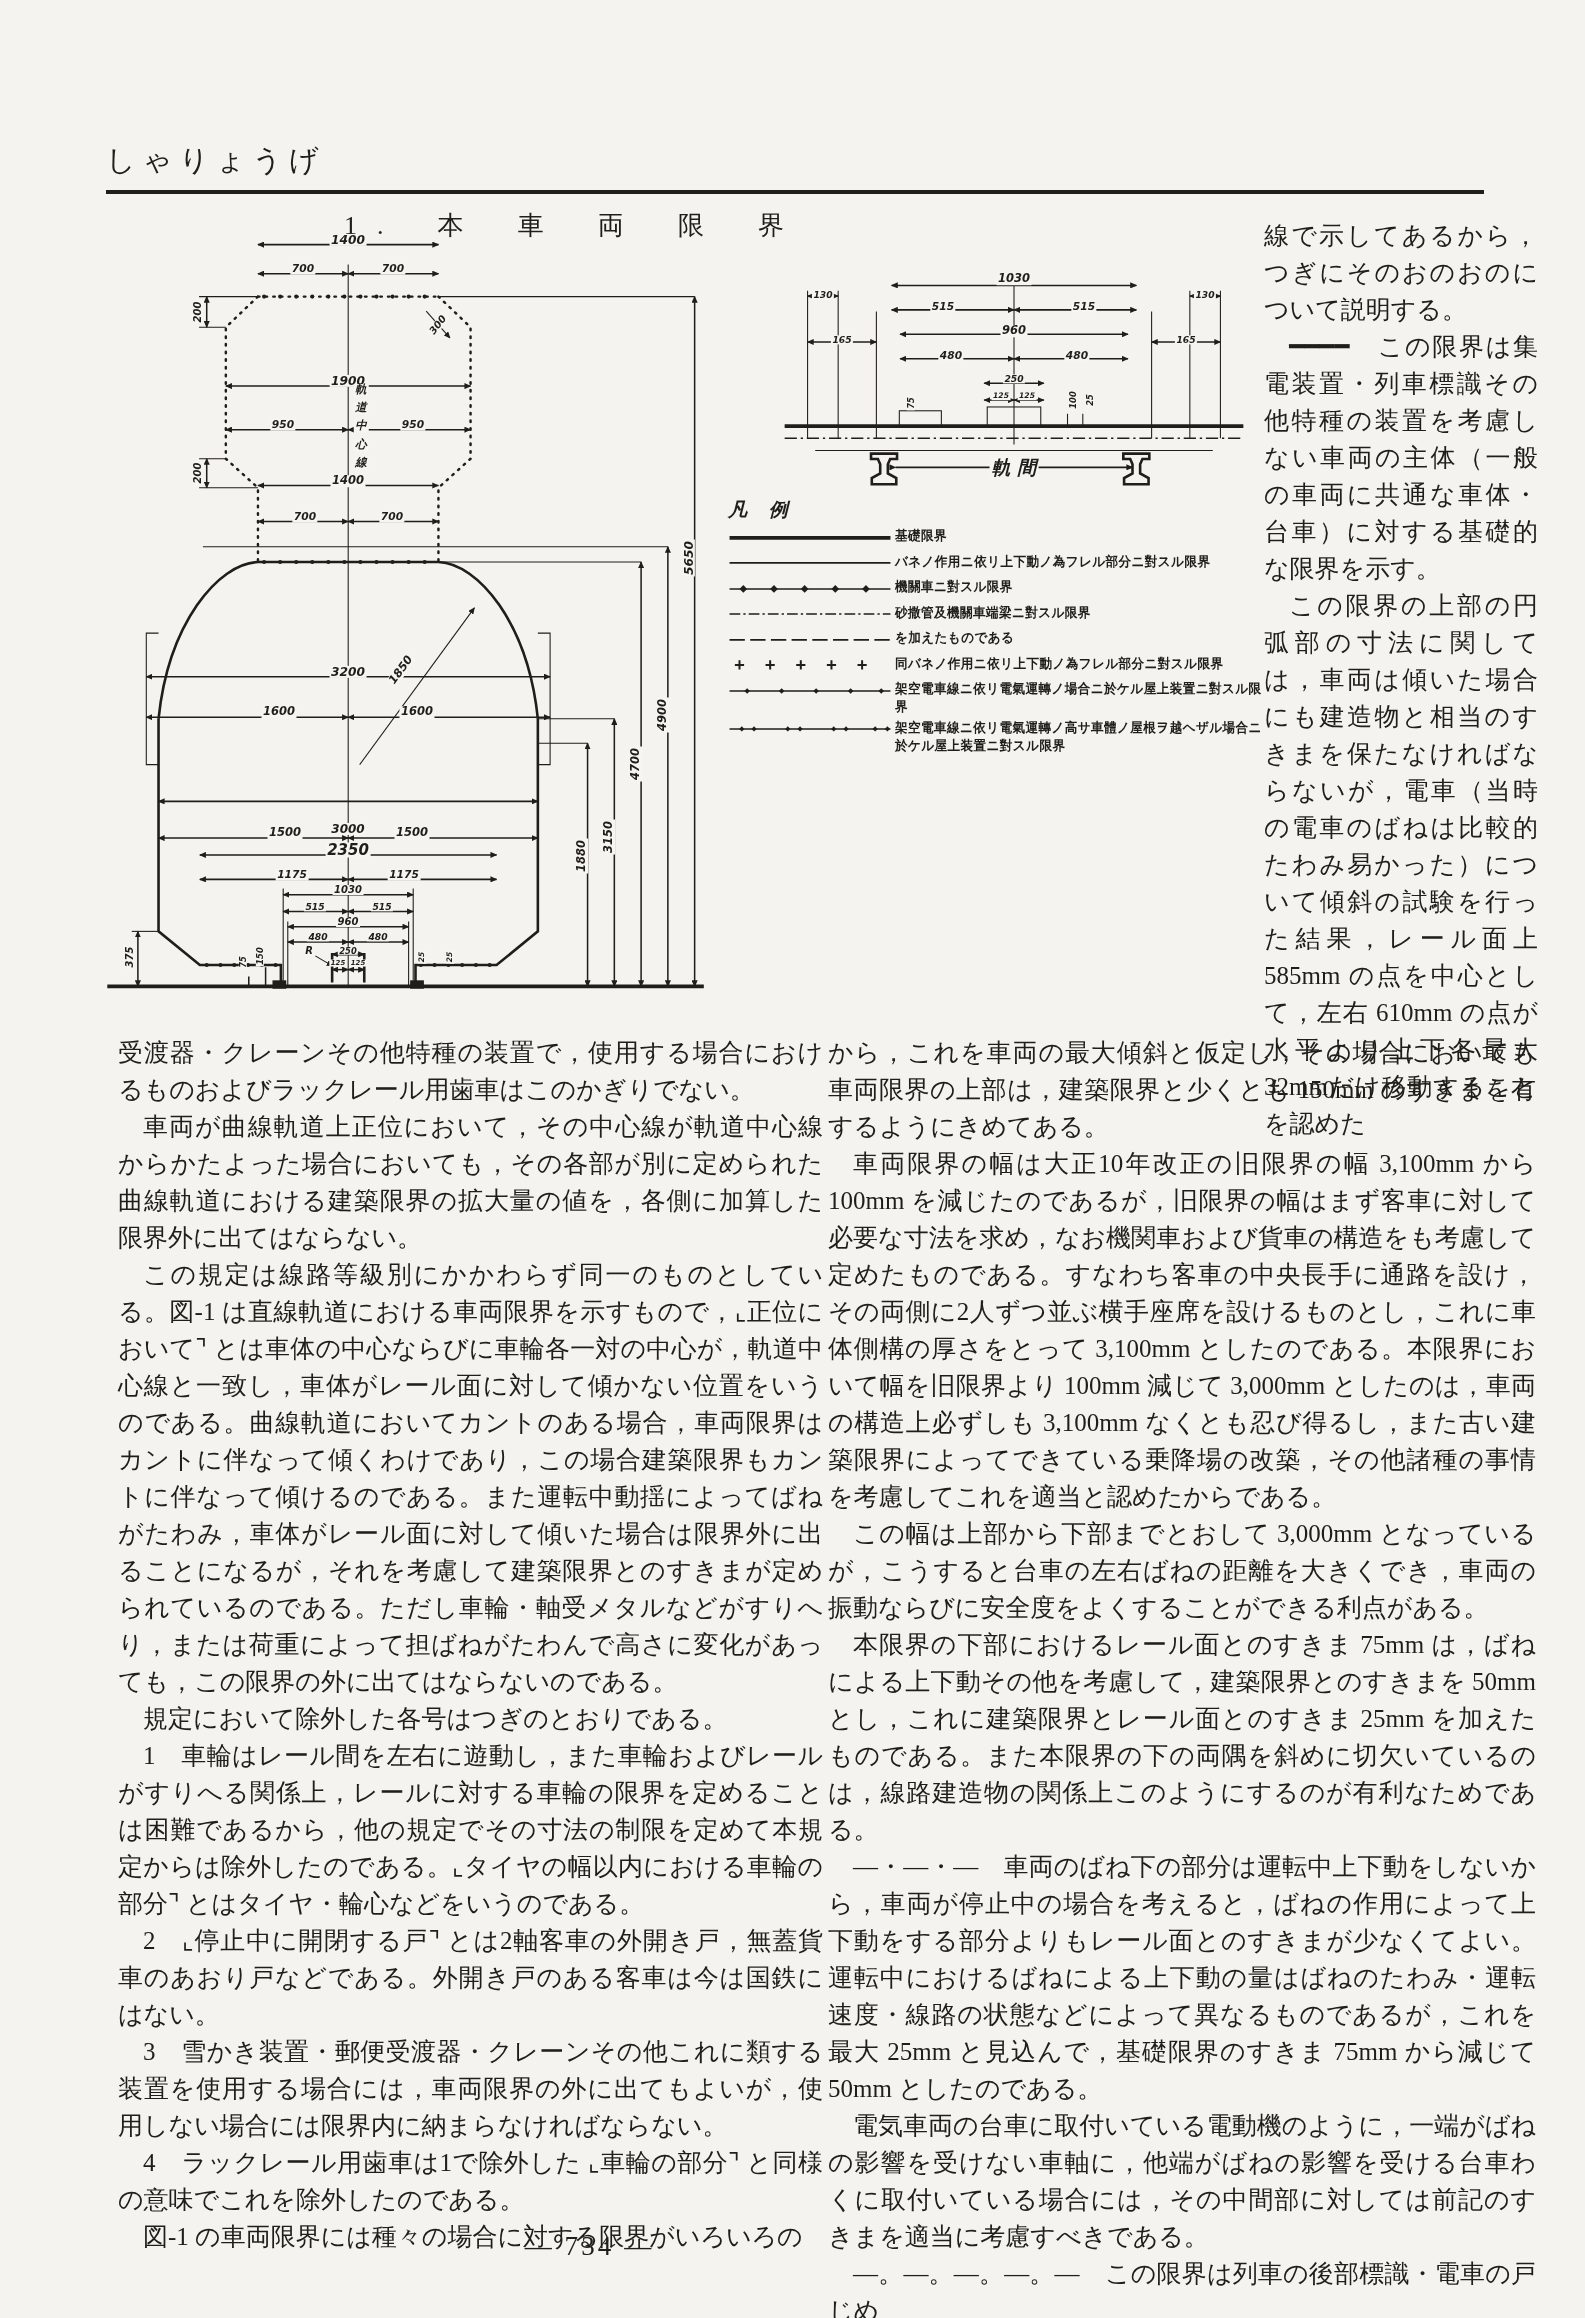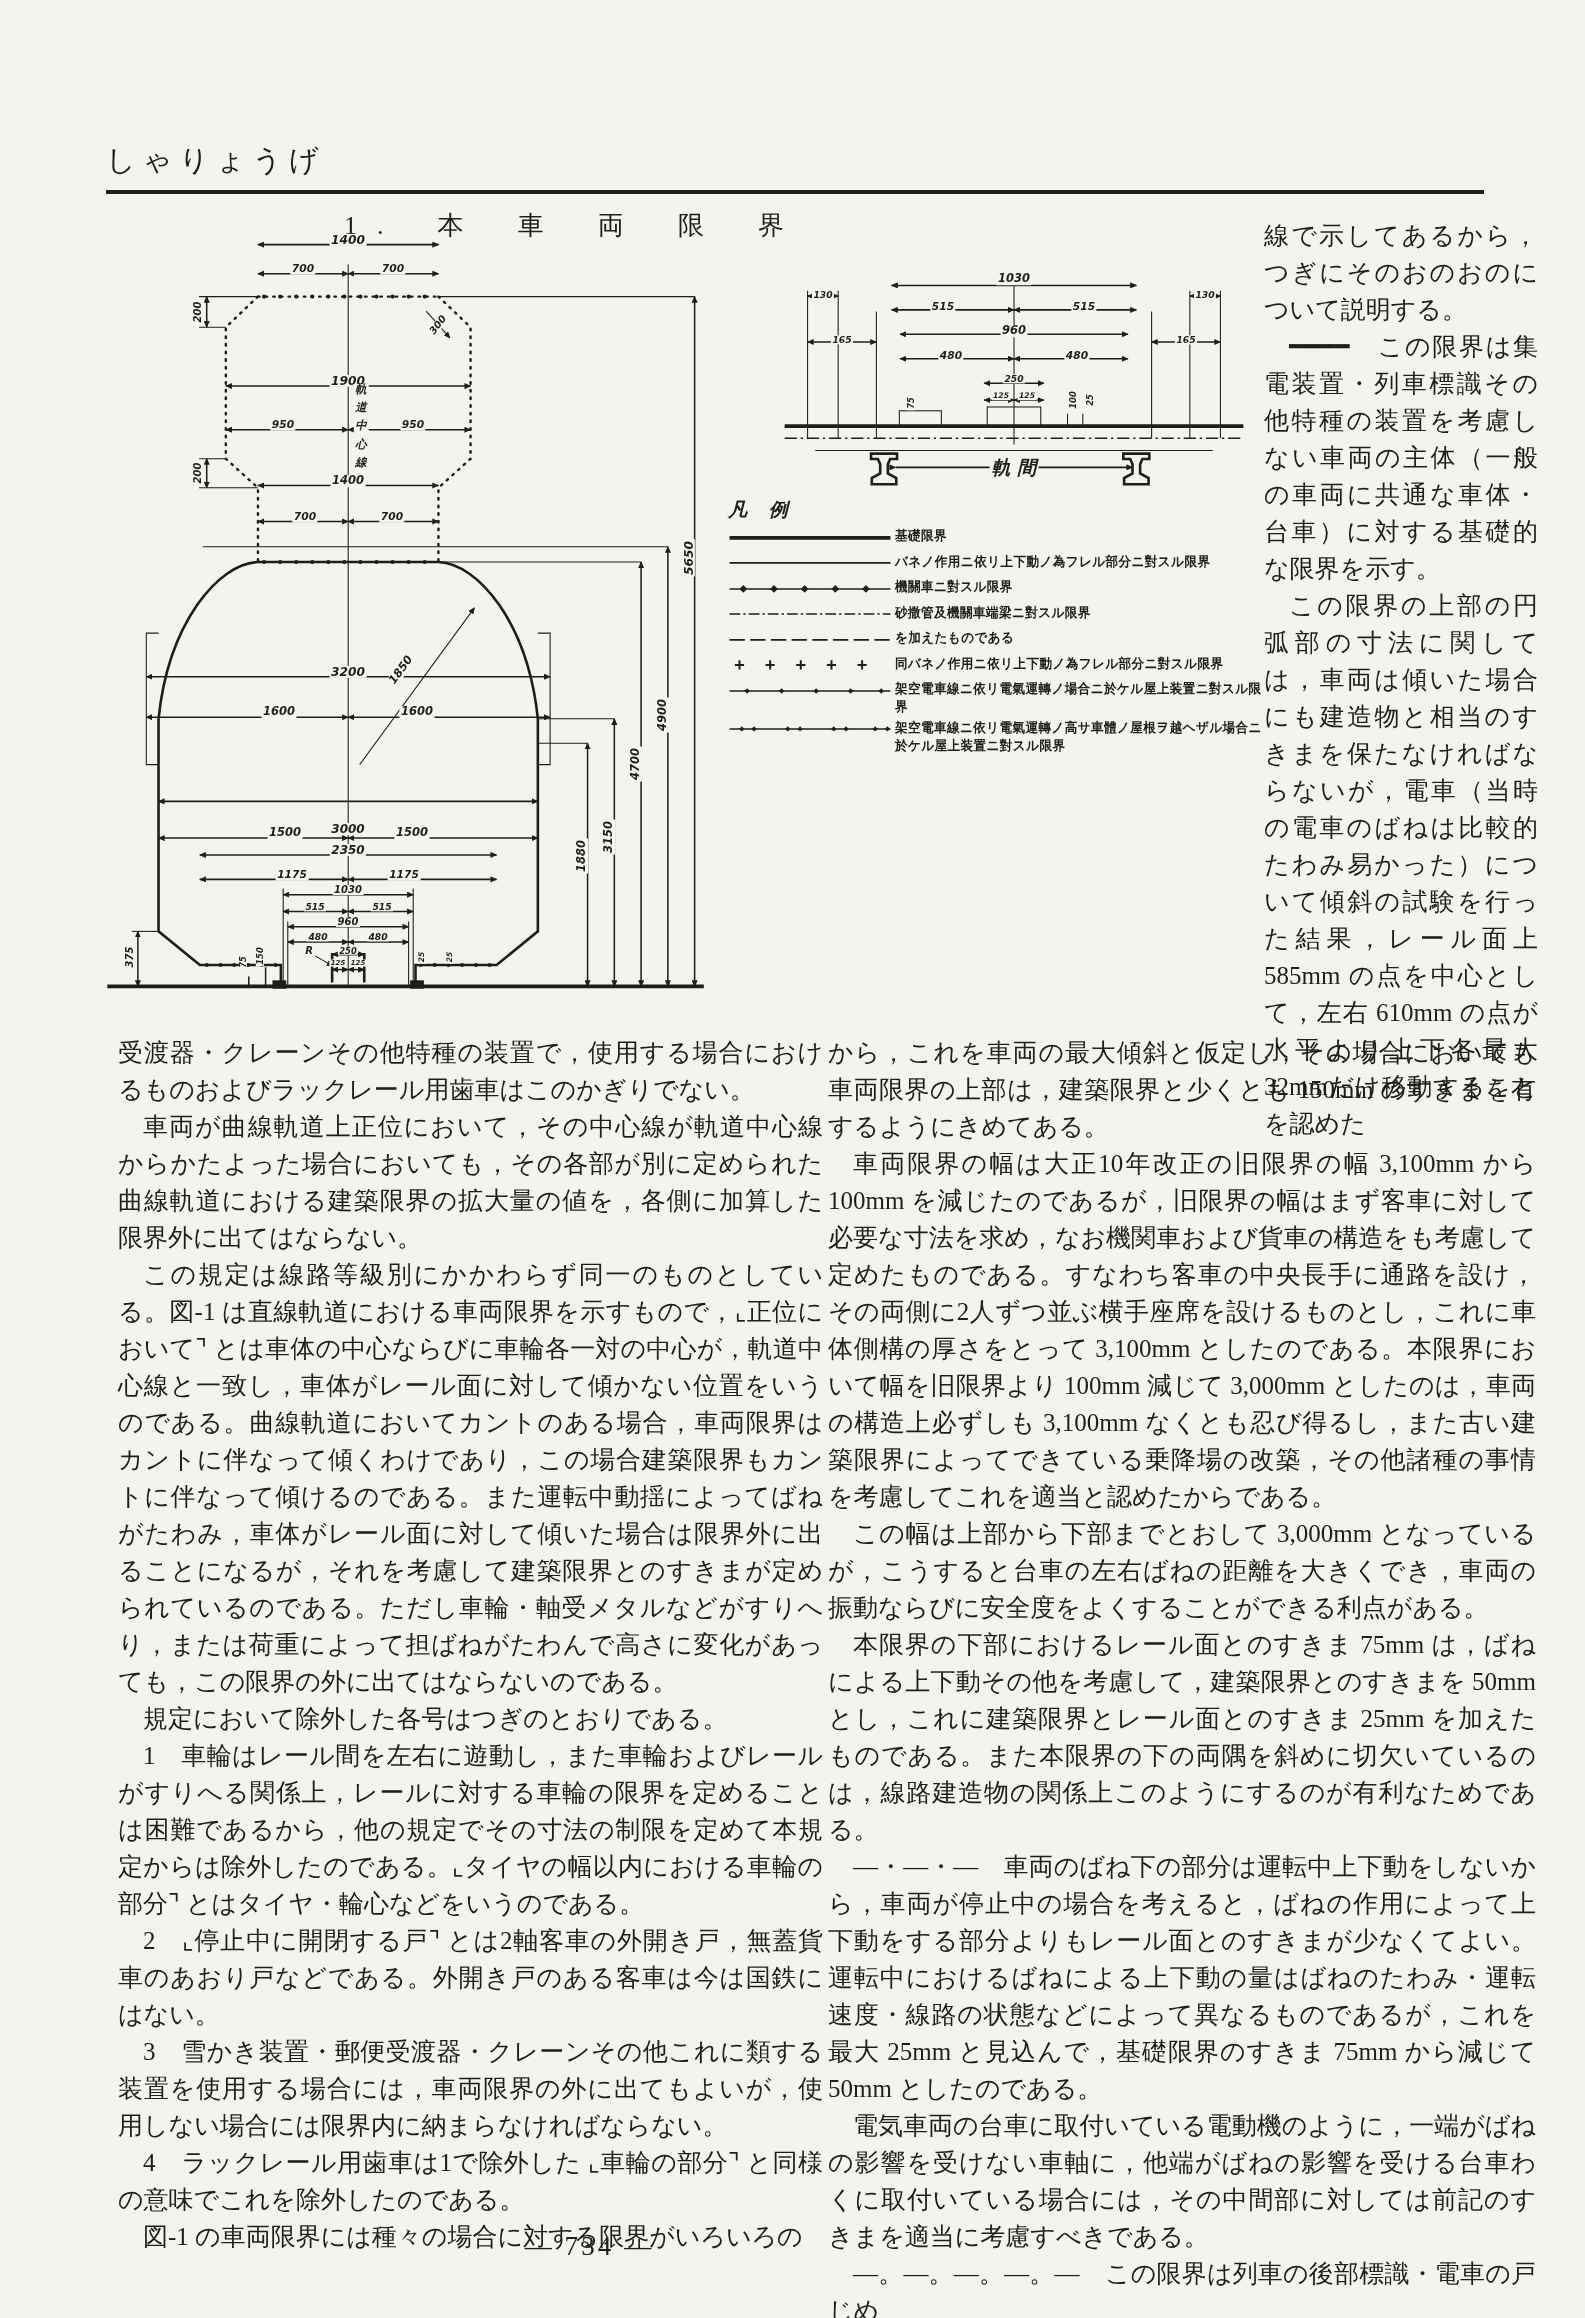--- a/index.html
+++ b/index.html
@@ -192,21 +192,21 @@
       <span class="dlabel" style="left: 213px; top: 288px; font-size: 10.7px; transform: translate(-50%, -50%) rotate(0deg);">700</span>
       <span class="dlabel" style="left: 300px; top: 288px; font-size: 10.7px; transform: translate(-50%, -50%) rotate(0deg);">700</span>
       <span class="dlabel" style="left: 106px; top: 244px; font-size: 10px; transform: translate(-50%, -50%) rotate(-90deg);">200</span>
       <span class="dlabel" style="left: 309px; top: 441px; font-size: 11.5px; transform: translate(-50%, -50%) rotate(-54deg);">1850</span>
       <span class="dlabel" style="left: 256px; top: 443px; font-size: 12.2px; transform: translate(-50%, -50%) rotate(0deg); font-style: italic;">3200</span>
       <span class="dlabel" style="left: 187px; top: 483px; font-size: 11.5px; transform: translate(-50%, -50%) rotate(0deg);">1600</span>
       <span class="dlabel" style="left: 325px; top: 483px; font-size: 11.5px; transform: translate(-50%, -50%) rotate(0deg);">1600</span>
       <span class="dlabel" style="left: 256px; top: 568px; font-size: 12px; transform: translate(-50%, -50%) rotate(0deg); margin-top: 32px;">3000</span>
       <span class="dlabel" style="left: 193px; top: 604px; font-size: 11.5px; transform: translate(-50%, -50%) rotate(0deg);">1500</span>
       <span class="dlabel" style="left: 320px; top: 604px; font-size: 11.5px; transform: translate(-50%, -50%) rotate(0deg);">1500</span>
-      <span class="dlabel" style="left: 256px; top: 621px; font-size: 12px; transform: translate(-50%, -50%) rotate(0deg);">2350</span>
+      <span class="dlabel" style="left: 256px; top: 621px; font-size: 15px; transform: translate(-50%, -50%) rotate(0deg);">2350</span>
       <span class="dlabel" style="left: 200px; top: 646px; font-size: 10.7px; transform: translate(-50%, -50%) rotate(0deg);">1175</span>
       <span class="dlabel" style="left: 312px; top: 646px; font-size: 10.7px; transform: translate(-50%, -50%) rotate(0deg);">1175</span>
       <span class="dlabel" style="left: 256px; top: 661px; font-size: 10px; transform: translate(-50%, -50%) rotate(0deg);">1030</span>
       <span class="dlabel" style="left: 223px; top: 678px; font-size: 9.2px; transform: translate(-50%, -50%) rotate(0deg);">515</span>
       <span class="dlabel" style="left: 290px; top: 678px; font-size: 9.2px; transform: translate(-50%, -50%) rotate(0deg);">515</span>
       <span class="dlabel" style="left: 256px; top: 693px; font-size: 10px; transform: translate(-50%, -50%) rotate(0deg);">960</span>
       <span class="dlabel" style="left: 226px; top: 708px; font-size: 9.2px; transform: translate(-50%, -50%) rotate(0deg);">480</span>
       <span class="dlabel" style="left: 286px; top: 708px; font-size: 9.2px; transform: translate(-50%, -50%) rotate(0deg);">480</span>
       <span class="dlabel" style="left: 256px; top: 722px; font-size: 8.4px; transform: translate(-50%, -50%) rotate(0deg);">250</span>
       <span class="dlabel" style="left: 246px; top: 734px; font-size: 6.9px; transform: translate(-50%, -50%) rotate(0deg);">125</span>

